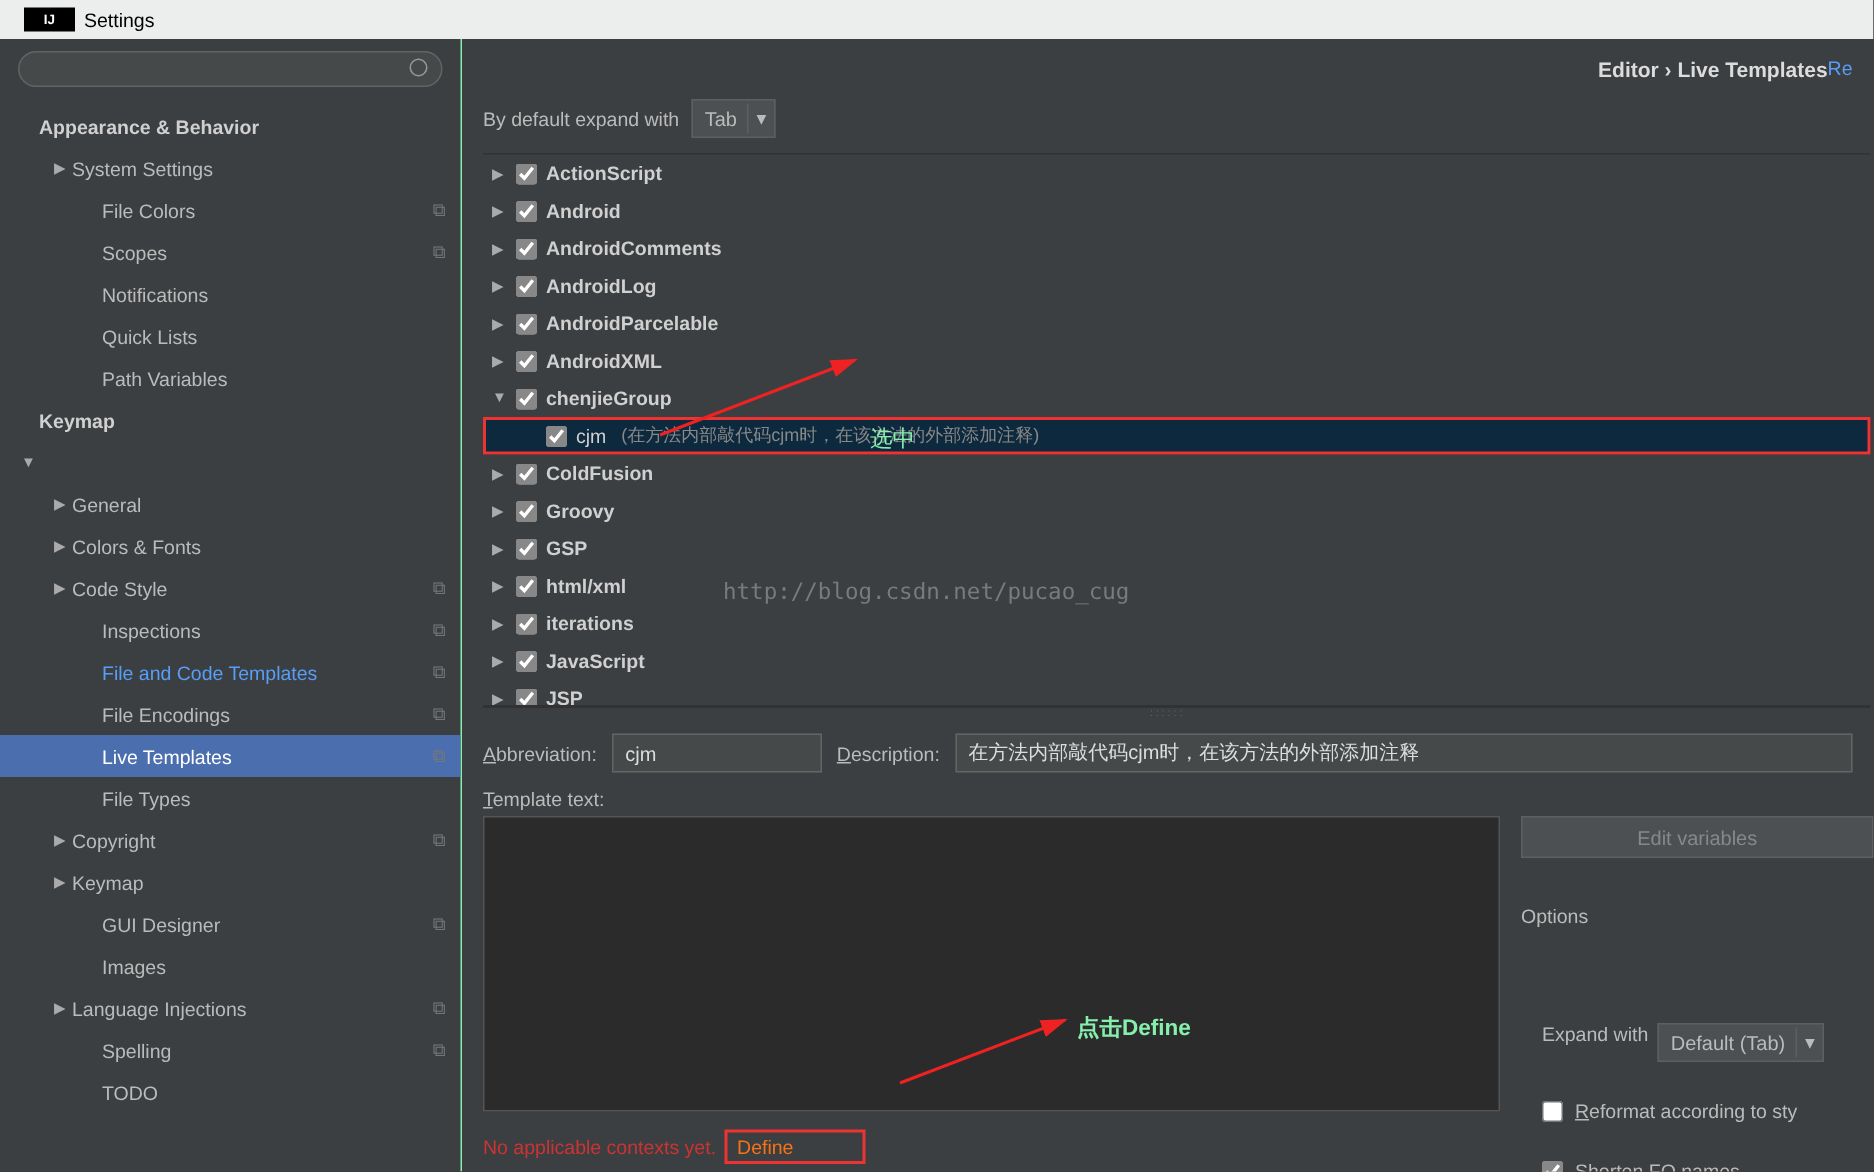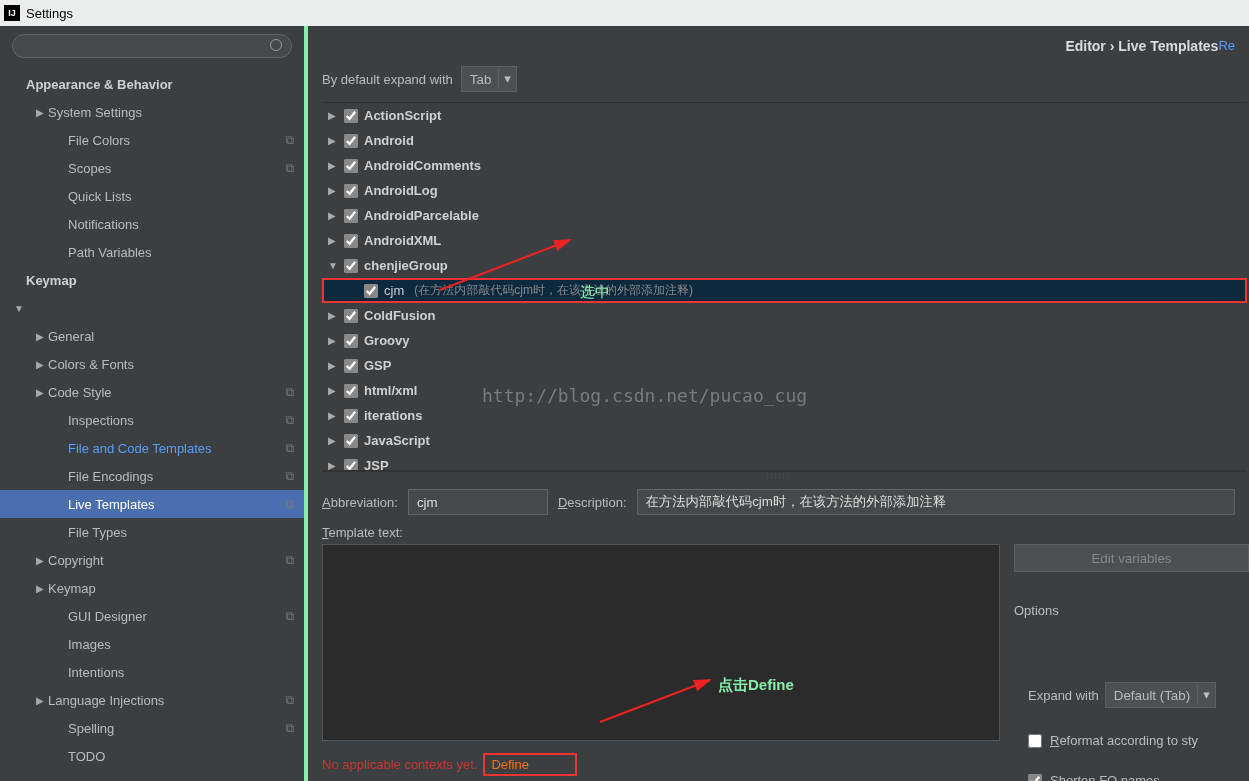--- a/index.html
+++ b/index.html
@@ -1,20 +1,20 @@
 <!DOCTYPE html>
 <html><head>
 <meta charset="utf-8">
 <style>
 * { margin: 0; padding: 0; box-sizing: border-box; font-family: "Segoe UI", Arial, sans-serif; }
 body { background: #3c3f41; color: #bbbbbb; font-size: 13px; overflow: hidden; width: 1249px; height: 781px; }
 .titlebar { background: #eceeee; color: #000; height: 26px; display: flex; align-items: center; padding: 0 4px; font-size: 13px; }
-.titlebar .app-icon { width: 16px; height: 16px; background: #000; color: #fff; display: flex; align-items: center; justify-content: center; font-size: 9px; font-weight: bold; margin-right: 6px; }
+.titlebar .app-icon { width: 34px; height: 16px; background: #000; color: #fff; display: flex; align-items: center; justify-content: center; font-size: 9px; font-weight: bold; margin-right: 6px; margin-left: 12px; }
 .main { display: flex; height: 755px; }
-.sidebar { width: 308px; background: #3c3f41; border-right: 4px solid #86efac; display: flex; flex-direction: column; }
+.sidebar { width: 308px; background: #3c3f41; border-right: 1px solid #86efac; display: flex; flex-direction: column; }
 .search-wrap { padding: 8px 12px; }
 .search { width: 100%; height: 24px; background: #45494a; border: 1px solid #646464; border-radius: 12px; padding: 0 28px 0 10px; color: #bbb; outline: none; position: relative; }
 .search-box { position: relative; }
 .search-box::after { content: ""; position: absolute; right: 10px; top: 5px; width: 10px; height: 10px; border: 1.5px solid #999; border-radius: 50%; }
 .search-box::before { content: ""; position: absolute; right: 6px; top: 16px; width: 5px; height: 1.5px; background: #999; transform: rotate(45deg); }
 .tree { flex: 1; overflow-y: auto; padding: 4px 0; }
 .tree-item { display: flex; align-items: center; height: 28px; padding-left: 14px; cursor: pointer; position: relative; }
 .tree-item.selected { background: #4b6eaf; color: #fff; }
 .tree-item.active { color: #589df6; }
 .tree-item.header { font-weight: bold; color: #d0d0d0; }
@@ -50,27 +50,27 @@
 .template-text-label { padding: 0 14px 4px; }
 .lower { display: flex; padding: 0 0 0 14px; gap: 14px; flex: 1; }
 .editor-area { flex: 1; display: flex; flex-direction: column; }
 .editor { flex: 1; background: #2b2b2b; border: 1px solid #555; }
 .no-context { padding: 12px 0; color: #cc3333; display: flex; align-items: center; gap: 6px; position: relative;}
 .no-context a { color: #f97316; cursor: pointer; }
 .define-box { border: 2px solid #e33; padding: 2px 46px 2px 6px; }
 .options { width: 235px; display: flex; flex-direction: column; gap: 25px; }
 .btn { background: #4c5052; border: 1px solid #5e6060; color: #888; height: 28px; cursor: pointer; }
 .opt-title { color: #bbb; margin-top: 6px; }
-.opt-row { display: flex; align-items: center; gap: 6px; margin-top: 39px; }
+.opt-row { display: flex; align-items: flex-start; gap: 6px; margin-top: 39px; }
 .opt-row label { flex-shrink: 0; }
 .checkbox-row { display: flex; align-items: center; gap: 8px; padding-left: 14px;}
 .checkbox-row input { width: 14px; height: 14px; accent-color: #888;}
 .annotation { position: absolute; color: #86efac; font-size: 15px; pointer-events: none; z-index: 100; }
 .arrow-svg { position: absolute; pointer-events: none; z-index: 99; }
-.watermark { position: absolute; color: #7a7a7a; font-family: monospace; font-size: 18px; pointer-events: none; }
+.watermark { position: absolute; color: #7a7a7a; font-family: monospace; font-size: 15px; pointer-events: none; }
 </style>
 </head>
 <body>
 
 <div class="titlebar">
   <div class="app-icon">IJ</div>
   <span>Settings</span>
 </div>
 
 <div class="main">
@@ -94,25 +94,25 @@
           <span class="label">File Colors</span>
           <span class="copy-icon">⧉</span>
         </div>
         <div class="tree-item depth2">
           <span class="arrow"></span>
           <span class="label">Scopes</span>
           <span class="copy-icon">⧉</span>
         </div>
         <div class="tree-item depth2">
           <span class="arrow"></span>
+          <span class="label">Notifications</span>
+        </div>
+        <div class="tree-item depth2">
+          <span class="arrow"></span>
           <span class="label">Quick Lists</span>
-        </div>
-        <div class="tree-item depth2">
-          <span class="arrow"></span>
-          <span class="label">Notifications</span>
         </div>
         <div class="tree-item depth2">
           <span class="arrow"></span>
           <span class="label">Path Variables</span>
         </div>
         <div class="tree-item header">
           <span class="arrow"></span>
           <span class="label">Keymap</span>
         </div>
         <div class="tree-item header">
@@ -165,24 +165,20 @@
           <span class="label">Keymap</span>
         </div>
         <div class="tree-item depth2">
           <span class="arrow"></span>
           <span class="label">GUI Designer</span>
           <span class="copy-icon">⧉</span>
         </div>
         <div class="tree-item depth2">
           <span class="arrow"></span>
           <span class="label">Images</span>
-        </div>
-        <div class="tree-item depth2">
-          <span class="arrow"></span>
-          <span class="label">Intentions</span>
         </div>
         <div class="tree-item depth1">
           <span class="arrow">▶</span>
           <span class="label">Language Injections</span>
           <span class="copy-icon">⧉</span>
         </div>
         <div class="tree-item depth2">
           <span class="arrow"></span>
           <span class="label">Spelling</span>
           <span class="copy-icon">⧉</span>

